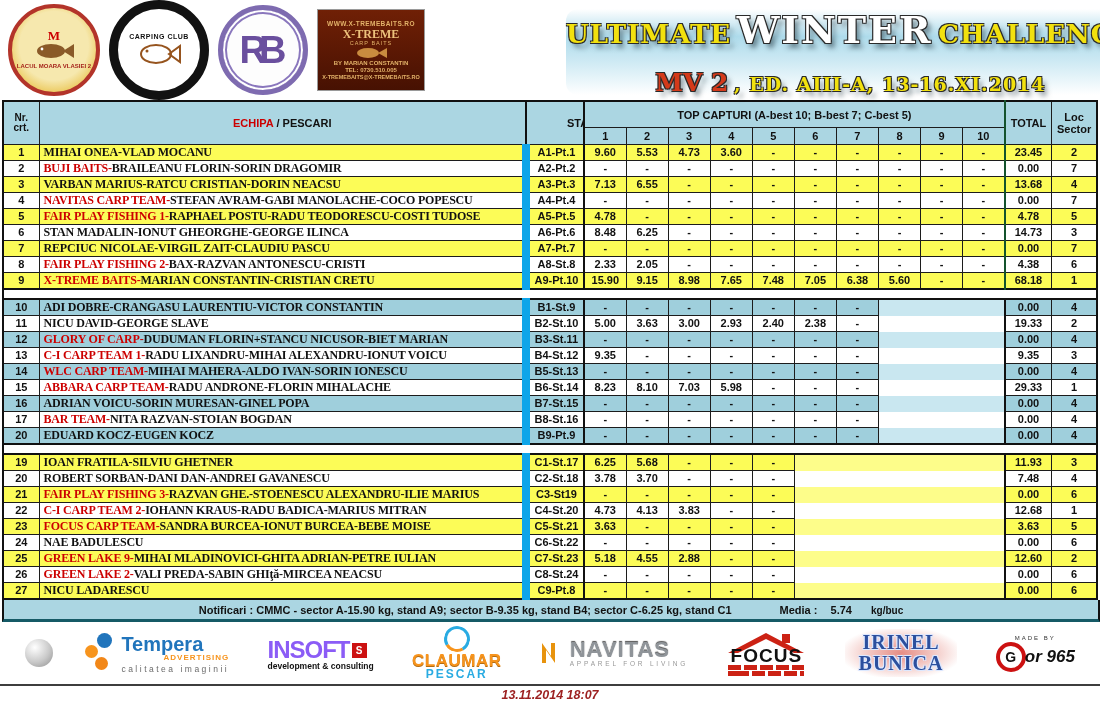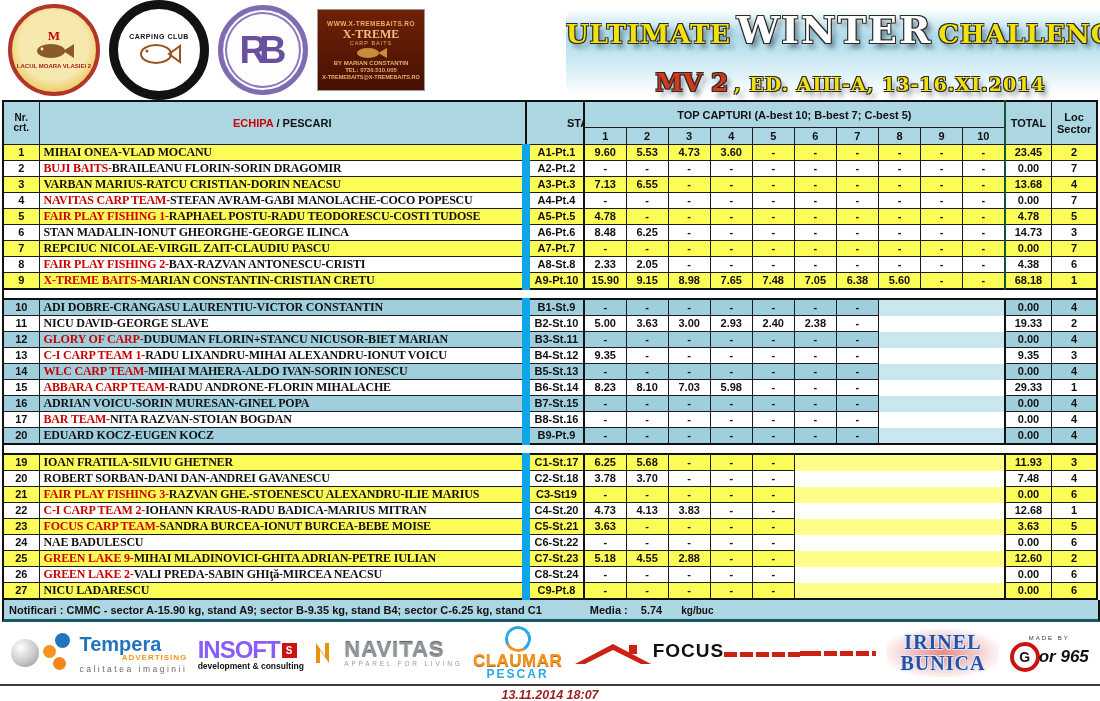--- a/index.html
+++ b/index.html
@@ -57,21 +57,21 @@
   tr.bg-yellow > td{background:#fcfc57;}
   tr.bg-white  > td{background:#ffffff;}
   tr.bg-blue   > td{background:#9fcfdc;}
   td.blankcell{border-left:1px solid #111;border-right:2px solid #111;}
   tr.bg-blue   > td.blankcell{background:#c9e7f0;border-top:1px solid #c9e7f0;border-bottom:1px solid #c9e7f0;}
   tr.bg-white  > td.blankcell{background:#ffffff;border-top:1px solid #fff;border-bottom:1px solid #fff;}
   tr.bg-yellow > td.blankcell{background:#fdfd8a;border-top:1px solid #fdfd8a;border-bottom:1px solid #fdfd8a;}
   tr.spacer td{background:#fff;height:8px;border-top:2px solid #111;border-bottom:2px solid #111;}
   
   .notifbar{width:1084px;margin:0 2px;background:#abd6e2;border:2px solid #111;border-top:none;border-bottom:3px solid #155a66;
-    display:flex;justify-content:flex-start;align-items:center;height:19px;padding:0 5px;font-weight:bold;font-size:11px;gap:48px;}
+    display:flex;justify-content:center;align-items:center;height:19px;padding:0 5px;font-weight:bold;font-size:11px;gap:48px;}
   .media-group span{vertical-align:middle;}
   .media-value{margin:0 16px 0 10px;}
   .media-unit{font-size:10px;}
   
   .sponsors{height:62px;display:flex;align-items:center;justify-content:space-around;padding:0 6px;}
   .sp{display:flex;align-items:center;gap:4px;}
   .crapmania .cm-ball{width:28px;height:28px;border-radius:50%;background:radial-gradient(circle at 35% 30%,#fff,#c9c9c9 55%,#8e8e8e);margin-right:-6px;}
   .cm-l1{font-size:17px;font-weight:bold;font-style:italic;letter-spacing:1px;line-height:15px;}
   .cm-l2{font-size:17px;font-weight:bold;font-style:italic;color:#c00;margin-left:12px;line-height:15px;}
   .cm-tag{font-size:7.5px;font-style:italic;font-weight:bold;background:#222;color:#eee;padding:1px 4px;border-radius:2px;margin-top:2px;display:inline-block;}
@@ -86,21 +86,21 @@
   .is-name{font-size:24px;font-weight:bold;color:#8b5cf6;letter-spacing:-1px;}
   .is-s{display:inline-block;width:15px;height:15px;background:#cc1111;color:#fff;font-size:10px;font-weight:bold;text-align:center;line-height:15px;margin-left:2px;vertical-align:4px;}
   .is-tag{font-size:8.5px;font-weight:bold;line-height:8px;margin-top:-2px;}
   .nv-name{font-size:22px;font-weight:bold;color:#8f9499;letter-spacing:1px;line-height:20px;
     text-shadow:0 1px 0 #fff,0 -1px 1px #555;}
   .nv-tag{font-size:6.5px;color:#999;letter-spacing:2.8px;line-height:7px;}
   .claumar{flex-direction:column;gap:0;}
   .cl-ring{width:20px;height:20px;border-radius:50%;border:3px solid #29abe2;border-bottom-color:#f7941d;transform:rotate(15deg);margin-bottom:1px;}
   .cl-name{font-size:17px;font-weight:bold;color:#f7941d;letter-spacing:.5px;line-height:15px;text-shadow:0 1px 0 #b36b10;}
   .cl-sub{font-size:12px;font-weight:bold;color:#29abe2;letter-spacing:2px;line-height:12px;}
-  .focus{gap:0;}
+  .focus{flex-direction:column;gap:0;}
   .fc-name{font-size:19px;font-weight:bold;letter-spacing:1px;line-height:14px;margin-top:-4px;}
   .fc-bricks{width:76px;height:5px;margin-top:2px;background:repeating-linear-gradient(90deg,#cc2214 0 13px,#fff 13px 16px);}
   .fc-bricks.off{background-position:8px 0;margin-top:1px;}
   .irinel{flex-direction:column;gap:0;background:radial-gradient(ellipse at center,rgba(225,120,110,.85),rgba(255,255,255,0) 78%);padding:3px 14px;}
   .ir-l{font-family:"Liberation Serif",serif;font-weight:bold;font-size:20px;color:#2c4f9e;line-height:21px;letter-spacing:1px;
     text-shadow:-1px -1px 0 #dce8ff,1px -1px 0 #dce8ff,-1px 1px 0 #dce8ff,1px 1px 0 #dce8ff;}
   .gor{flex-direction:column;gap:0;}
   .gr-made{font-size:6px;letter-spacing:2px;color:#333;line-height:7px;}
   .gr-row{display:flex;align-items:center;}
   .gr-g{width:22px;height:22px;border-radius:50%;border:4px solid #cc1111;color:#111;font-weight:bold;font-size:14px;text-align:center;line-height:22px;}
@@ -639,33 +639,33 @@
       <div class="tp-sub">ADVERTISING</div>
       <div class="tp-tag">calitatea imaginii</div>
     </div>
   </div>
   <div class="sp insoft">
     <div>
       <div><span class="is-name">INSOFT</span><span class="is-s">S</span></div>
       <div class="is-tag">development &amp; consulting</div>
     </div>
   </div>
+  <div class="sp claumar">
+    <div class="cl-ring"></div>
+    <div class="cl-name">CLAUMAR</div>
+    <div class="cl-sub">PESCAR</div>
+  </div>
   <div class="sp navitas">
     <svg width="26" height="22" viewBox="0 0 26 22">
         <path d="M2 21 V1 l9 13 V1 h4 v20 l-9-13 v13 z" fill="#e8930c"></path>
       </svg>
     <div>
       <div class="nv-name">NAVITAS</div>
       <div class="nv-tag">APPAREL FOR LIVING</div>
     </div>
-  </div>
-  <div class="sp claumar">
-    <div class="cl-ring"></div>
-    <div class="cl-name">CLAUMAR</div>
-    <div class="cl-sub">PESCAR</div>
   </div>
   <div class="sp focus">
     <svg width="80" height="22" viewBox="0 0 80 22">
         <polygon points="2,22 40,2 78,22 68,22 40,8 12,22" fill="#cc2214"></polygon>
         <rect x="56" y="3" width="8" height="9" fill="#cc2214"></rect>
       </svg>
     <div class="fc-name">FOCUS</div>
     <div class="fc-bricks"></div>
     <div class="fc-bricks off"></div>
   </div>

